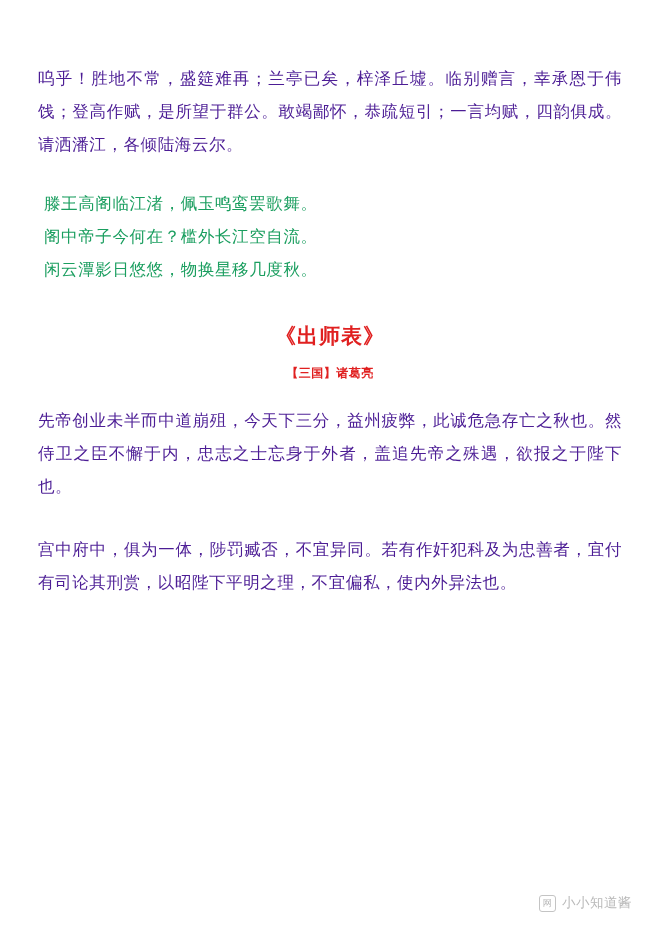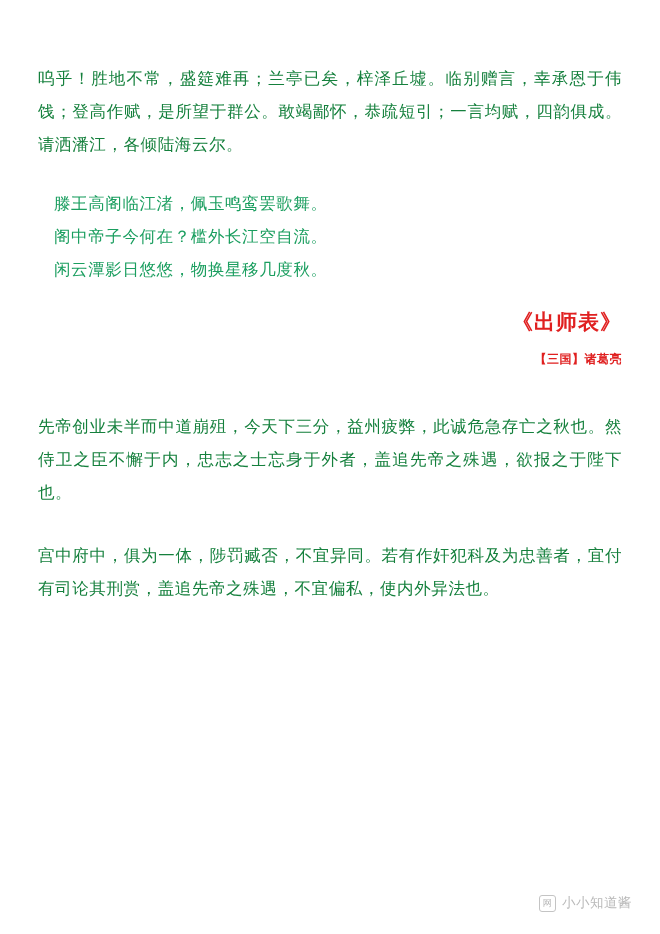--- a/index.html
+++ b/index.html
@@ -16,62 +16,62 @@
   }
   .page {
     position: relative;
     width: 660px;
     height: 934px;
     background: #ffffff;
     box-sizing: border-box;
     padding: 62px 38px 0 38px;
   }
   .para {
-    color: #15803d;
+    color: #4c1d95;
     font-size: 16.5px;
     line-height: 33px;
     letter-spacing: 0.6px;
     text-align: justify;
     margin: 0 0 26px 0;
     font-family: "Liberation Sans", sans-serif;
   }
   .poem {
     color: #1a9e5f;
     font-size: 16.5px;
     line-height: 33px;
     letter-spacing: 0.6px;
-    margin: 16px;
+    margin: 6px;
   }
   .poem-line {
     display: block;
   }
 
   .title-block {
-    text-align: right;
-    margin-top: 20px;
+    text-align: center;
+    margin-top: 34px;
   }
   .doc-title {
     color: #e02020;
     font-size: 21px;
     font-weight: bold;
     letter-spacing: 1px;
     line-height: 32px;
     margin: 0;
   }
   .doc-subtitle {
     color: #e02020;
     font-size: 12px;
     font-weight: bold;
     letter-spacing: 0.5px;
     line-height: 30px;
     margin: 6px 0 0 0;
   }
 
   .body-sections {
-    margin-top: 36px;
+    margin-top: 16px;
   }
   .body-sections .para {
     margin-bottom: 30px;
   }
 
   .watermark {
     position: absolute;
     right: 28px;
     bottom: 22px;
     display: flex;
@@ -107,21 +107,21 @@
     <span class="poem-line">闲云潭影日悠悠，物换星移几度秋。</span>
   </div>
 
   <div class="title-block">
     <h1 class="doc-title">《出师表》</h1>
     <div class="doc-subtitle">【三国】诸葛亮</div>
   </div>
 
   <div class="body-sections">
     <p class="para">先帝创业未半而中道崩殂，今天下三分，益州疲弊，此诚危急存亡之秋也。然侍卫之臣不懈于内，忠志之士忘身于外者，盖追先帝之殊遇，欲报之于陛下也。</p>
-    <p class="para">宫中府中，俱为一体，陟罚臧否，不宜异同。若有作奸犯科及为忠善者，宜付有司论其刑赏，盖追先帝之殊遇，不宜偏私，使内外异法也。</p>
+    <p class="para">宫中府中，俱为一体，陟罚臧否，不宜异同。若有作奸犯科及为忠善者，宜付有司论其刑赏，以昭陛下平明之理，不宜偏私，使内外异法也。</p>
   </div>
 
   <div class="watermark">
     <span class="wm-badge">网</span>
     <span>小小知道酱</span>
   </div>
 
 </div>
 
 </body></html>

